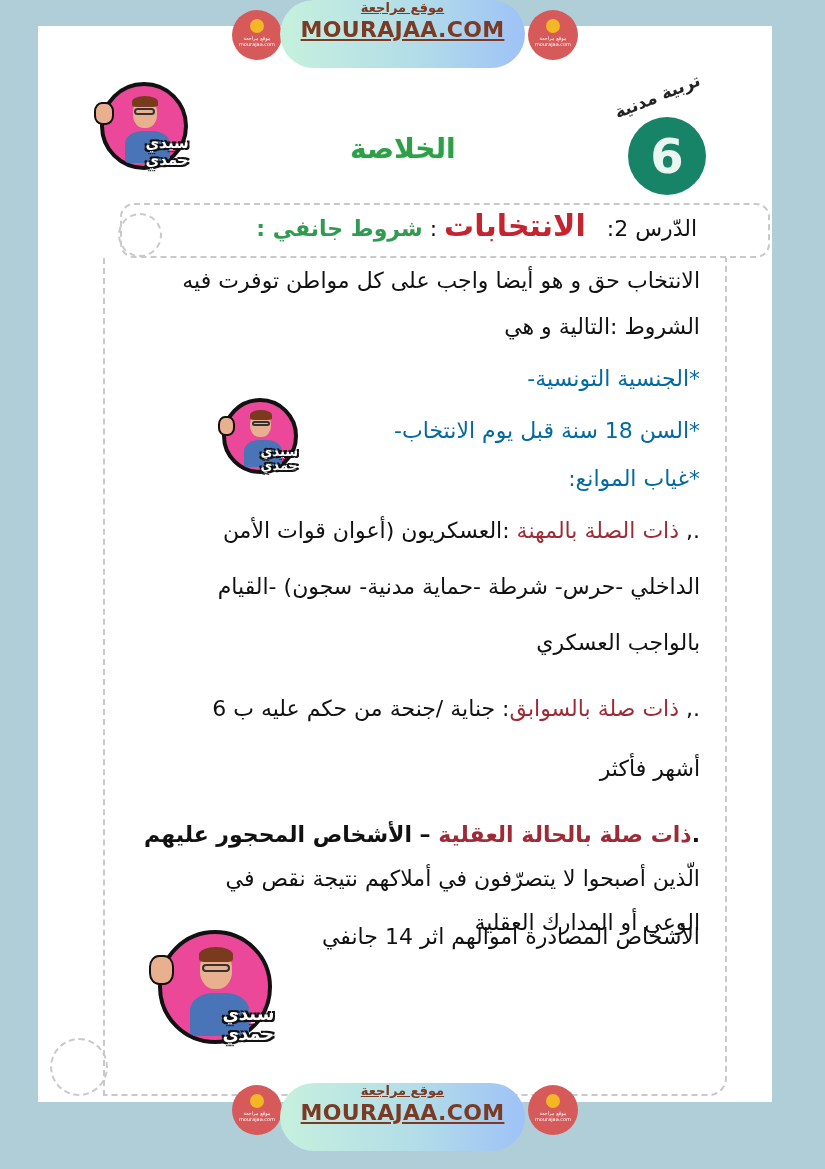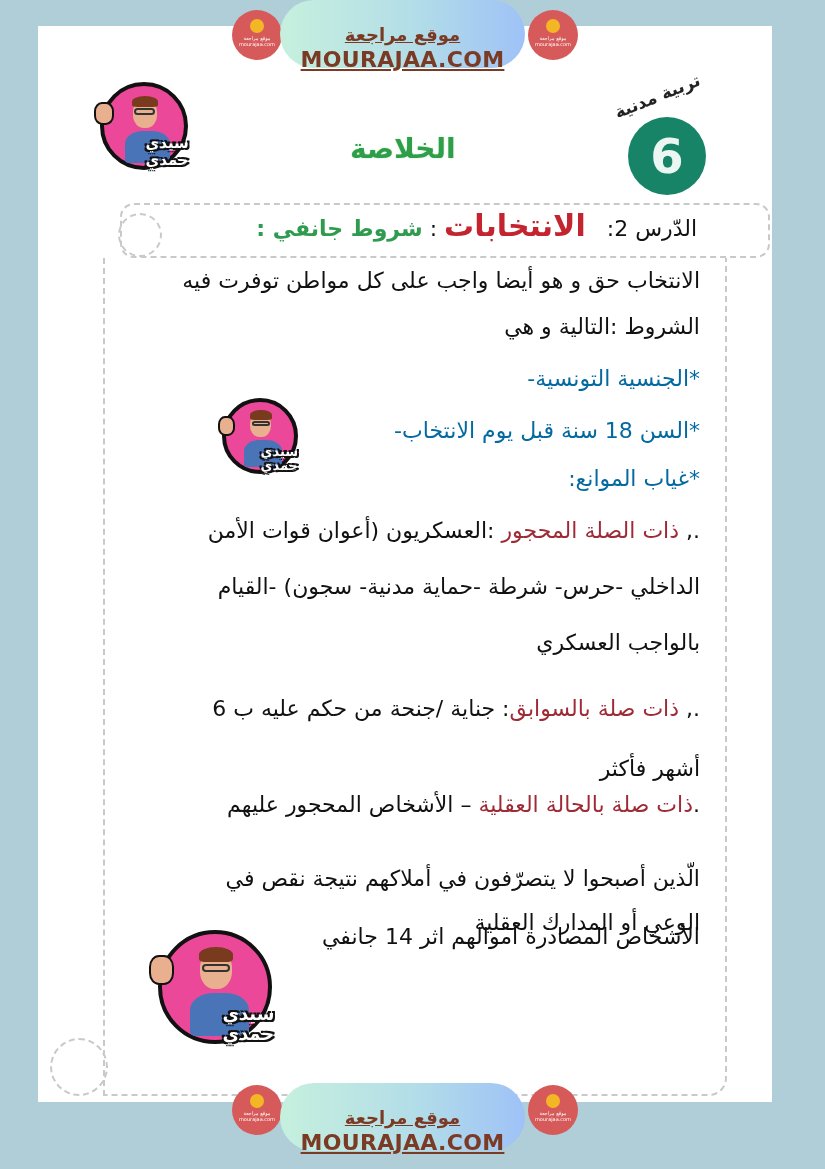--- a/index.html
+++ b/index.html
@@ -15,21 +15,21 @@
   
   .banner {
     position:absolute; left:280px; width:245px; height:68px;
     border-radius:34px;
     background:linear-gradient(90deg,#c6f0dd 0%,#b3dde8 55%,#9ec2f7 100%);
     text-align:center; z-index:3;
   }
   .banner.top { top:0px; }
   .banner.bottom { top:1083px; }
   .banner .ar {
-    display:block; margin-top:24px; font-size:18px; font-weight:bold;
+    display:block; margin-top:0; font-size:13px; font-weight:bold;
     color:#7a3a24; text-decoration:underline; direction:rtl;
   }
   .banner .en {
     display:block; margin-top:2px; font-size:22px; font-weight:bold;
     color:#7a3a24; text-decoration:underline; letter-spacing:0.3px;
   }
   .badge {
     position:absolute; width:50px; height:50px; border-radius:50%;
     background:#d65a5a; z-index:3; text-align:center;
   }
@@ -160,28 +160,28 @@
 </div>
 
 <div class="content" style="top:0;">
   <div class="line" style="top:268px;">الانتخاب حق و هو أيضا واجب على كل مواطن توفرت فيه</div>
   <div class="line" style="top:314px;">الشروط :التالية و هي</div>
 
   <div class="line teal" style="top:366px;">*الجنسية التونسية-</div>
   <div class="line teal" style="top:418px;">*السن 18 سنة قبل يوم الانتخاب-</div>
   <div class="line teal" style="top:466px;">*غياب الموانع:</div>
 
-  <div class="line" style="top:518px;">., <span class="red">ذات الصلة المحجور</span><span> :العسكريون (أعوان قوات الأمن</span></div>
+  <div class="line" style="top:518px;">., <span class="red">ذات الصلة بالمهنة</span><span> :العسكريون (أعوان قوات الأمن</span></div>
   <div class="line" style="top:574px;">الداخلي -حرس- شرطة -حماية مدنية- سجون) -القيام</div>
   <div class="line" style="top:630px;">بالواجب العسكري</div>
 
   <div class="line" style="top:696px;">., <span class="red">ذات صلة بالسوابق</span><span>: جناية /جنحة من حكم عليه ب 6</span></div>
   <div class="line" style="top:756px;">أشهر فأكثر</div>
 
-  <div class="line" style="top:792px;">.<span class="red">ذات صلة بالحالة العقلية</span><span> – الأشخاص المحجور عليهم</span></div>
+  <div class="line" style="top:822px;font-weight:bold;">.<span class="red">ذات صلة بالحالة العقلية</span><span> – الأشخاص المحجور عليهم</span></div>
   <div class="line" style="top:866px;">الّذين أصبحوا لا يتصرّفون  في أملاكهم نتيجة نقص في</div>
   <div class="line" style="top:910px;">الوعي أو المدارك العقلية</div>
 
   <div class="line" style="top:924px;margin-left:46px;">الأشخاص المصادرة أموالهم اثر 14 جانفي</div>
 </div>
 
 <div class="avatar" style="left:222px;top:398px;width:68px;height:68px;">
   <div class="hand"></div>
   <div class="shirt"></div>
   <div class="head"></div>

